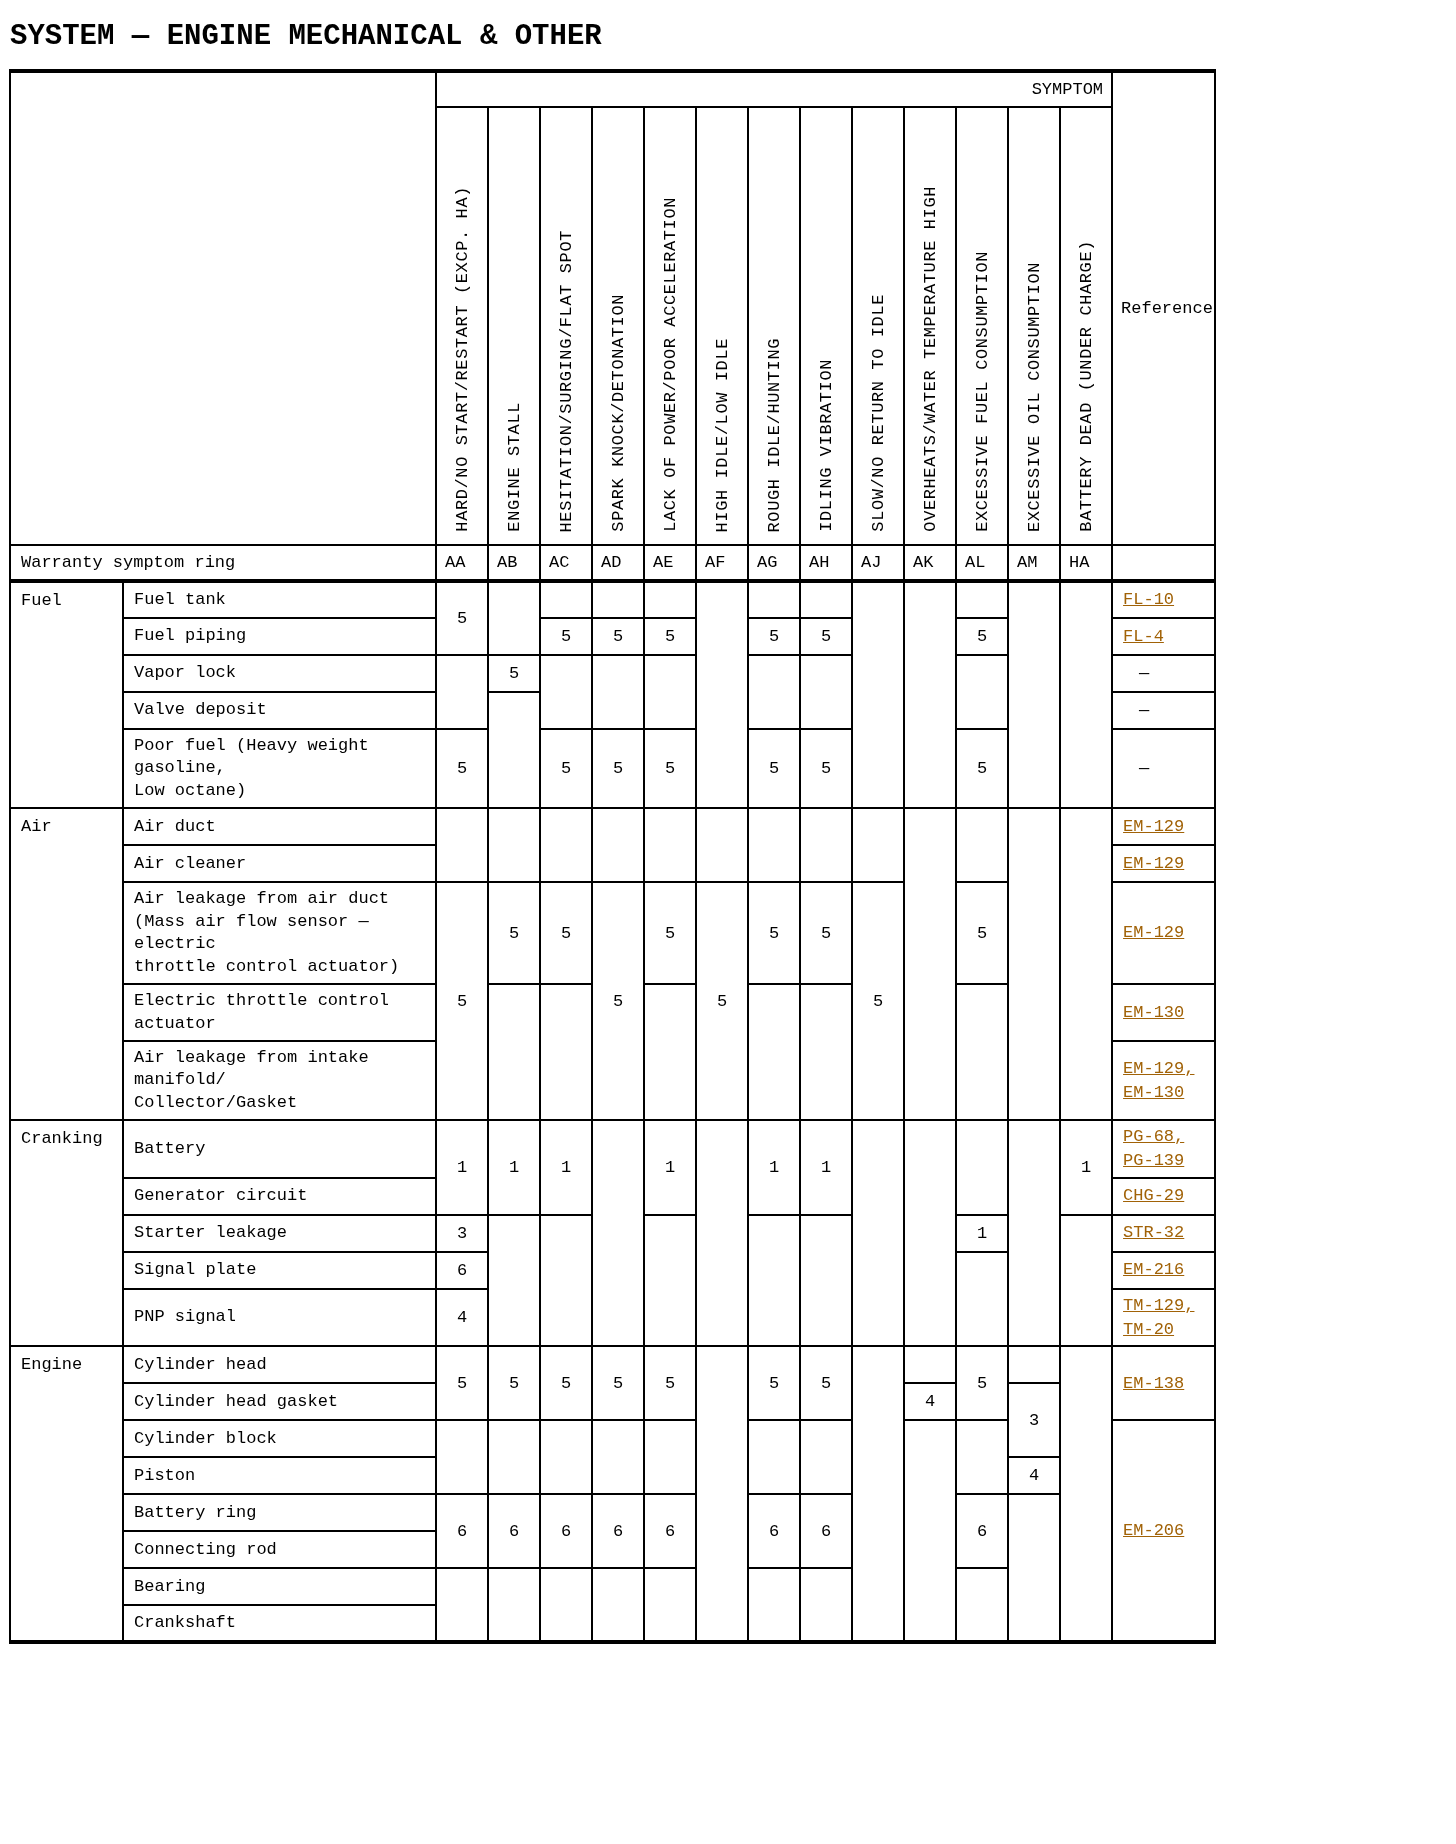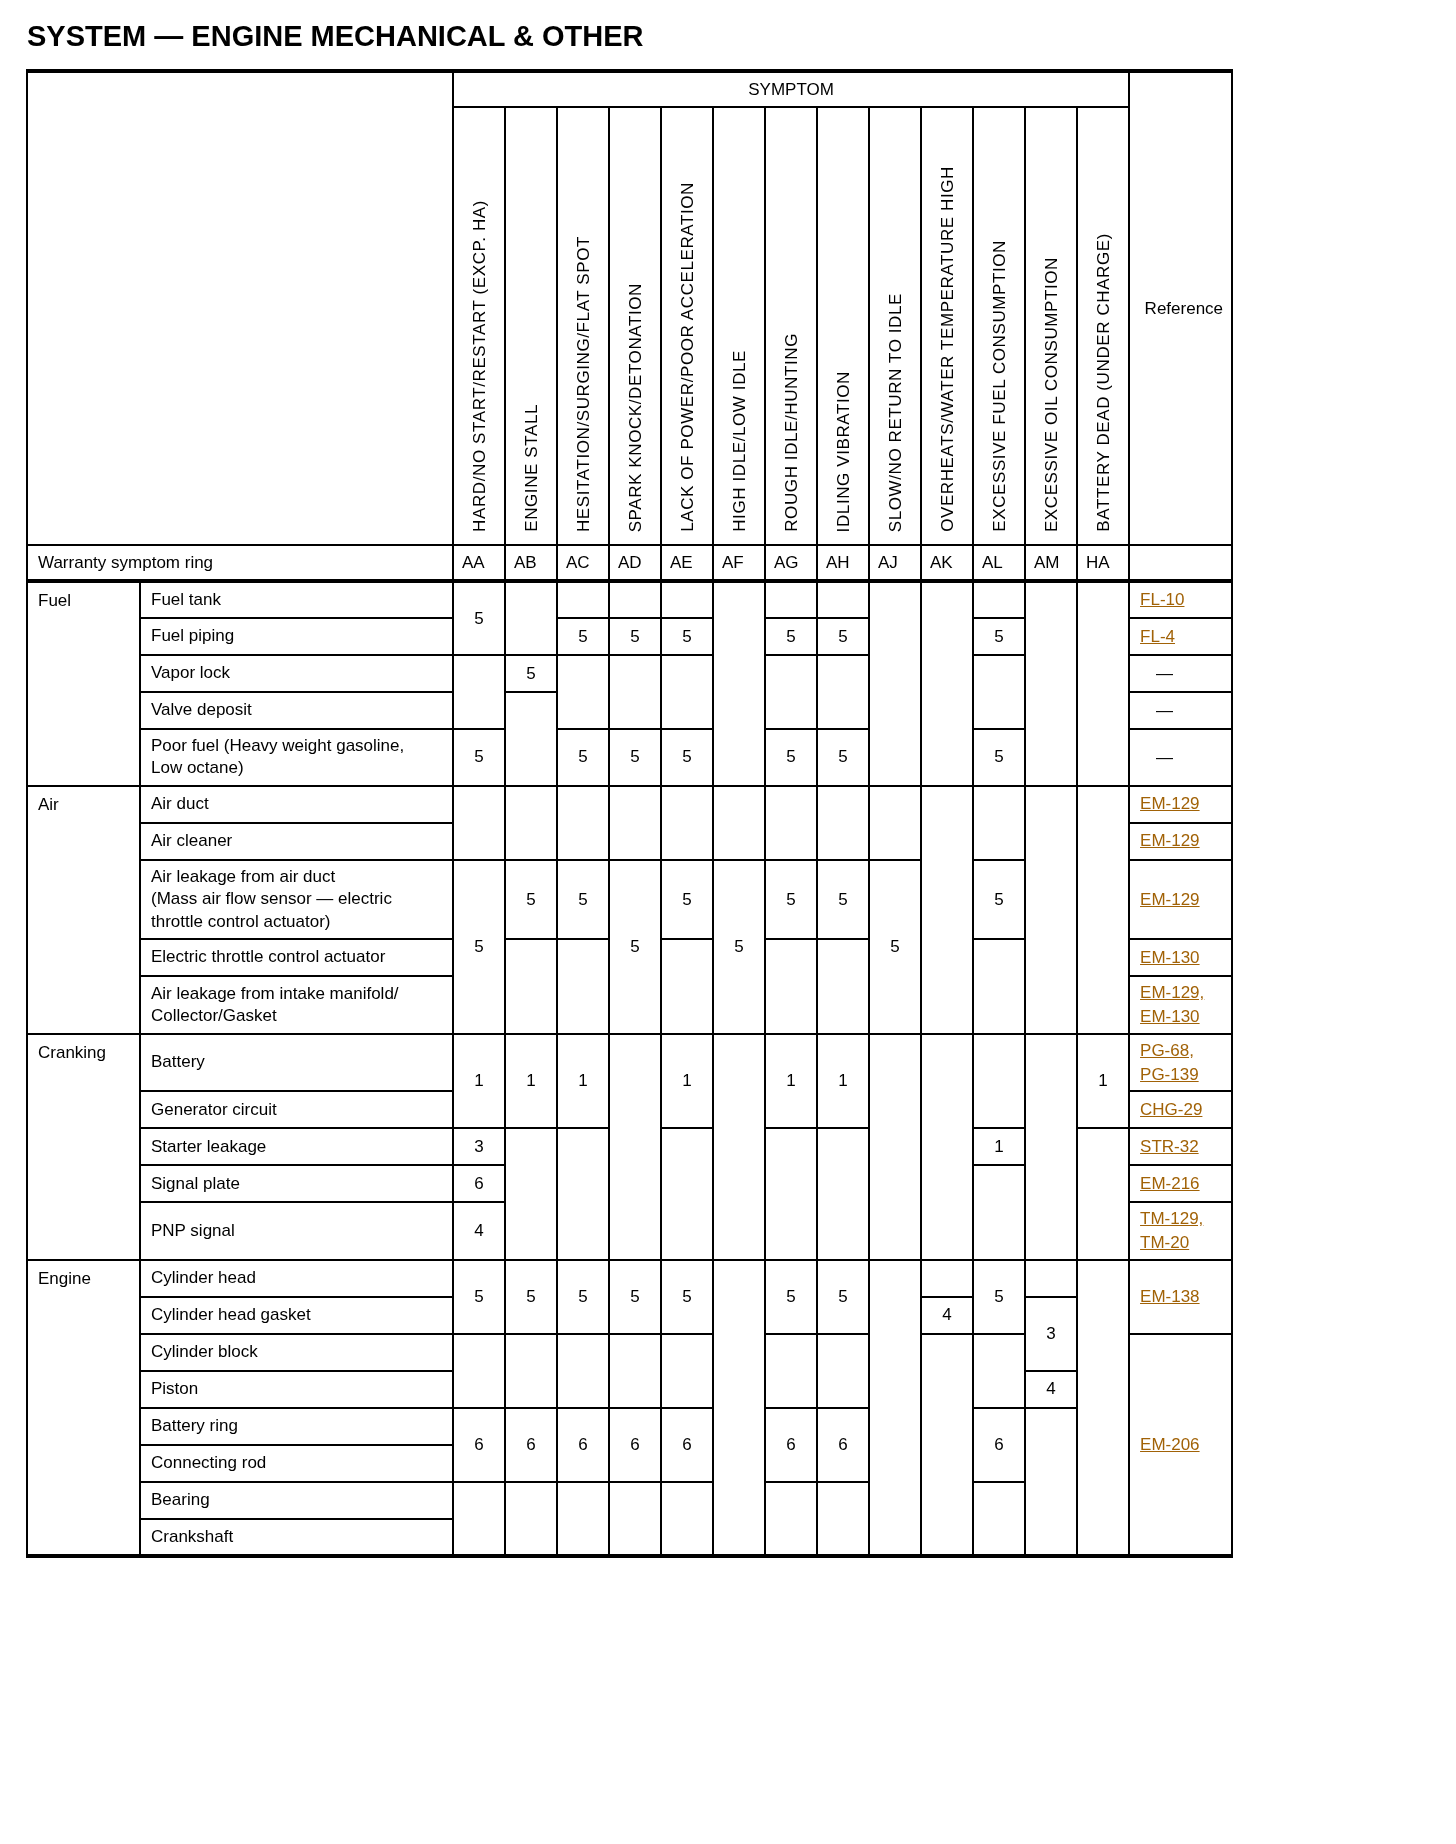--- a/index.html
+++ b/index.html
@@ -4,41 +4,41 @@
 <style>
   * { box-sizing: border-box; }
   html, body { margin: 0; padding: 0; }
   body {
     width: 1456px;
     min-height: 1844px;
     background: #ffffff;
     color: #000000;
     font-family: "Liberation Sans", sans-serif;
   }
-  .page { padding: 12px 0 0 26px; }
+  .page { padding: 12px 0 0 9px; font-family: Liberation Mono, monospace; }
   .page-title {
     font-size: 29px;
     font-weight: bold;
     margin: 8px 0 16px 1px;
   }
   table.symptom-table {
     border-collapse: collapse;
     table-layout: fixed;
     width: 1205px;
     border-top: 4px solid #000;
     border-bottom: 4px solid #000;
   }
   .symptom-table td {
     border: 2px solid #000;
     font-size: 17px;
     vertical-align: middle;
     padding: 4px 8px;
   }
   tr.symptom-header-row { height: 36px; }
-  td.symptom-head { text-align: center; }
+  td.symptom-head { text-align: right; }
   td.ref-head { text-align: right; }
   tr.rot-row { height: 438px; }
   td.rot-cell {
     vertical-align: bottom;
     padding: 8px 0 12px 0;
   }
   .rot {
     writing-mode: vertical-rl;
     transform: rotate(180deg);
     margin: 0 auto;

